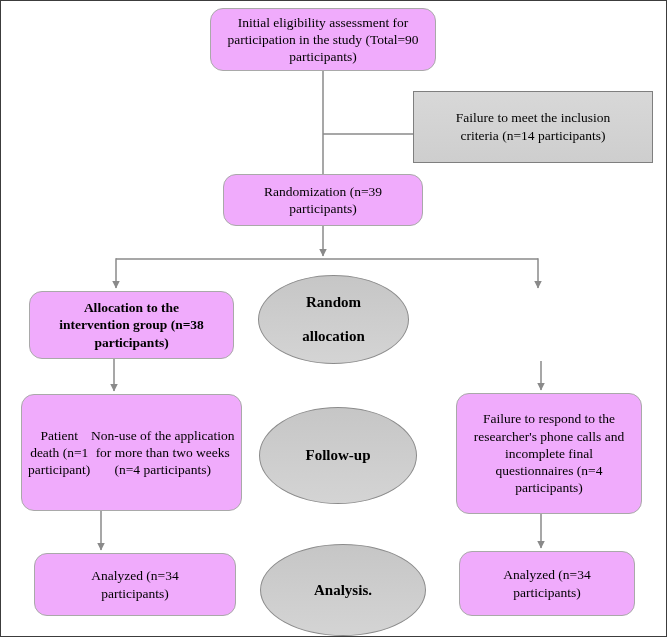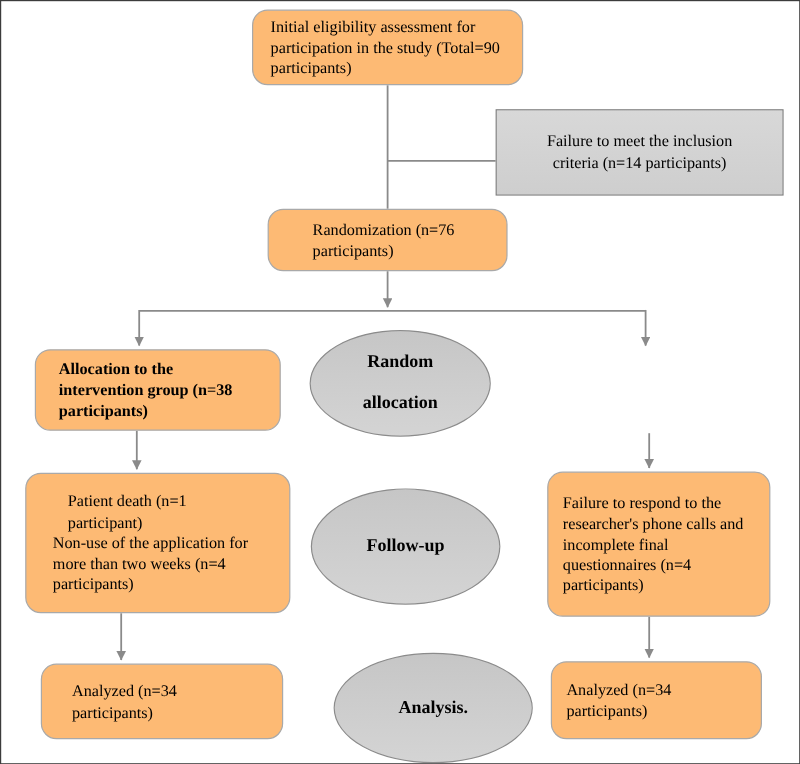--- a/index.html
+++ b/index.html
@@ -9,24 +9,25 @@
     background:#ffffff;
     border:1px solid #3c3c3c;
     box-sizing:border-box;
     font-family:"Liberation Serif","DejaVu Serif",serif;
     color:#000;
     overflow:hidden;
   }
   .connector-layer { position:absolute; left:0; top:0; width:667px; height:637px; }
   .rbox {
     position:absolute;
-    background:#fdba74;
+    background:#f0abfc;
     border:1.4px solid #a9a9a9;
     border-radius:13px;
     display:flex; align-items:center; justify-content:center;
+    text-align:center;
     font-size:13.5px; line-height:1.28;
     box-sizing:border-box;
     padding:4px 6px;
     z-index:2;
   }
   .gbox {
     position:absolute;
     background:linear-gradient(180deg,#d8d8d8,#cecece);
     border:1px solid #7f7f7f;
     display:flex; align-items:center; justify-content:center;
@@ -48,21 +49,21 @@
     z-index:2;
   }
   .wrap-195 { max-width:195px; }
   .wrap-185 { max-width:185px; }
   .wrap-175 { max-width:175px; }
   .wrap-165 { max-width:165px;font-weight:bold; }
   .wrap-160 { max-width:160px; }
   .wrap-150 { max-width:150px; }
   .wrap-125 { max-width:125px; }
   .wrap-90  { max-width:90px; line-height:2.25; }
-  .stack { display:flex; flex-direction:column; align-items:center; }
+  .stack { display:flex; flex-direction:row; align-items:center; }
 </style>
 </head>
 <body>
 
 <div class="canvas">
 
   <svg class="connector-layer" width="667" height="637" viewBox="0 0 667 637" xmlns="http://www.w3.org/2000/svg">
     <defs>
       <marker id="arrowhead" markerWidth="10" markerHeight="10" refX="7.5" refY="4" orient="auto" markerUnits="userSpaceOnUse">
         <path d="M0,0 L8,4 L0,8 Z" fill="#8a8a8a"></path>
@@ -82,21 +83,21 @@
 
   <div class="rbox" style="left:209px; top:7px; width:226px; height:63px;">
     <span class="wrap-195">Initial eligibility assessment for participation in the study (Total=90 participants)</span>
   </div>
 
   <div class="gbox" style="left:412px; top:90px; width:240px; height:72px;">
     <span class="wrap-185">Failure to meet the inclusion criteria (n=14 participants)</span>
   </div>
 
   <div class="rbox" style="left:222px; top:173px; width:200px; height:52px;">
-    <span class="wrap-125">Randomization (n=76 participants)</span>
+    <span class="wrap-125">Randomization (n=39 participants)</span>
   </div>
 
   <div class="rbox" style="left:28px; top:290px; width:205px; height:68px;">
     <span class="wrap-165">Allocation to the intervention group (n=38 participants)</span>
   </div>
 
   <div class="ellipse" style="left:257px; top:274px; width:149px; height:87px;">
     <span class="wrap-90">Random allocation</span>
   </div>
 
@@ -113,21 +114,21 @@
   </div>
 
   <div class="rbox" style="left:455px; top:392px; width:186px; height:121px;">
     <span class="wrap-160">Failure to respond to the researcher's phone calls and incomplete final questionnaires (n=4 participants)</span>
   </div>
 
   <div class="rbox" style="left:33px; top:552px; width:202px; height:63px;">
     <span class="wrap-150">Analyzed (n=34 participants)</span>
   </div>
 
-  <div class="ellipse" style="left:277px; top:543px; width:164px; height:90px;font-family:Liberation Serif, serif;">
+  <div class="ellipse" style="left:259px; top:543px; width:164px; height:90px;font-family:Liberation Serif, serif;">
     <span>Analysis.</span>
   </div>
 
   <div class="rbox" style="left:458px; top:550px; width:176px; height:65px;">
     <span class="wrap-150">Analyzed (n=34 participants)</span>
   </div>
 
 </div>
 
 </body></html>

